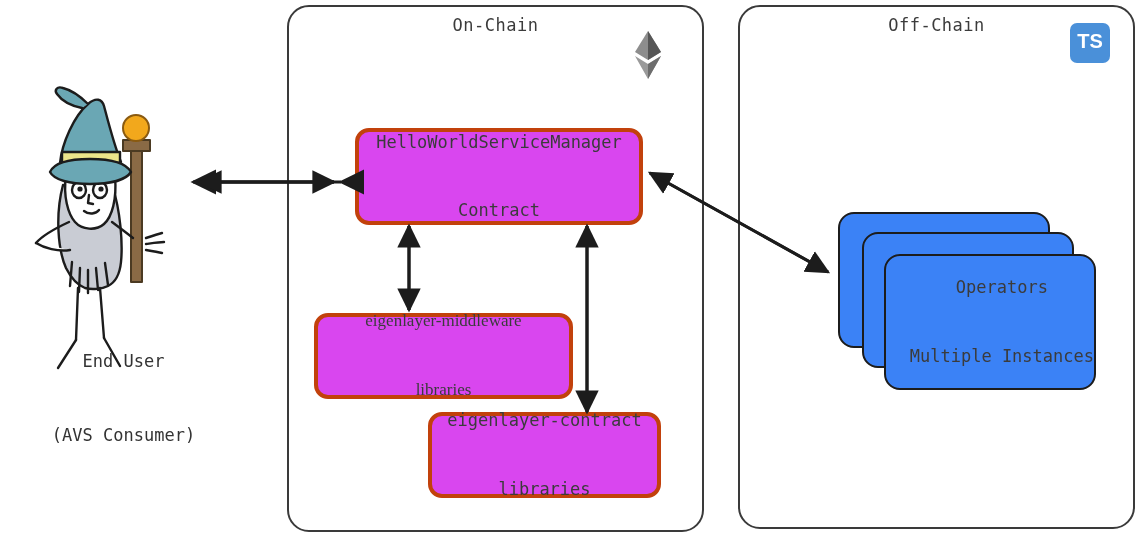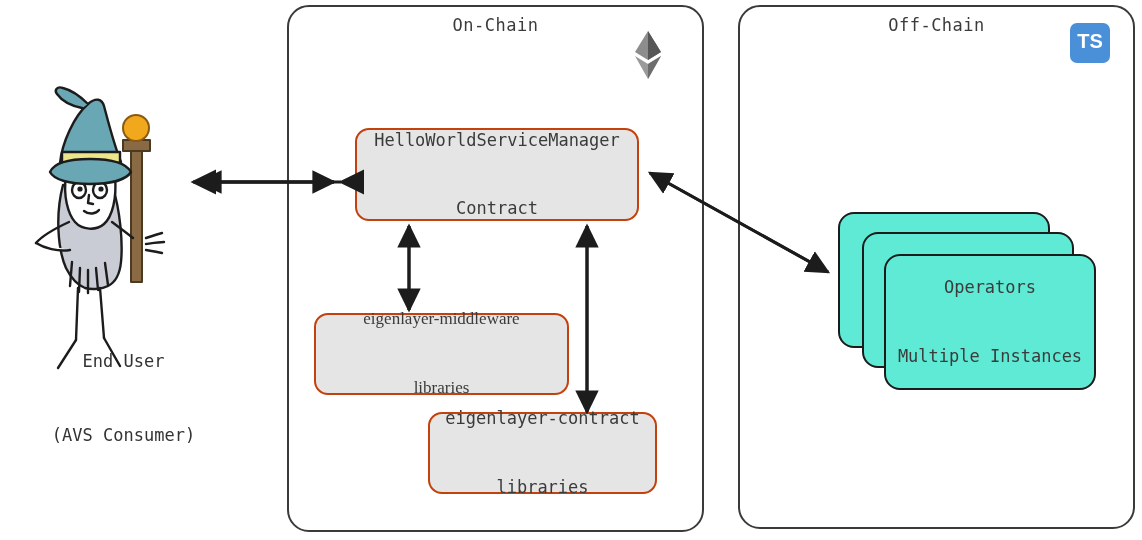--- a/index.html
+++ b/index.html
@@ -4,25 +4,25 @@
 <style>
   html,body{margin:0;padding:0;background:#ffffff;}
   body{width:1142px;height:540px;overflow:hidden;
        font-family:"DejaVu Sans Mono","Liberation Mono",monospace;}
   #stage{position:relative;width:1142px;height:540px;background:#fff;}
 
   .container-box{position:absolute;border:2px solid #3a3a3a;border-radius:22px;background:#fff;}
   .container-title{position:absolute;top:8px;left:0;right:0;text-align:center;
       font-size:17px;color:#3b3b3b;letter-spacing:.5px;}
 
-  .node{position:absolute;border:2px solid #c2410c;border-radius:14px;background:#e5e5e5;
+  .node{position:absolute;border:4px solid #c2410c;border-radius:14px;background:#d946ef;
       display:flex;align-items:center;justify-content:center;text-align:center;
       font-size:17px;color:#3b3b3b;line-height:1.35;white-space:pre;}
 
-  .stackcard{position:absolute;border:2.5px solid #1c1c1c;border-radius:16px;background:#5eead4;}
+  .stackcard{position:absolute;border:2.5px solid #1c1c1c;border-radius:16px;background:#3b82f6;justify-content:flex-end;}
 
   .caption{position:absolute;text-align:center;font-size:17px;color:#333;
       line-height:1.45;white-space:pre;margin-left:16px;}
 
   svg.layer{position:absolute;left:0;top:0;width:1142px;height:540px;overflow:visible;}
   .ts-badge{position:absolute;border-radius:7px;display:flex;align-items:flex-end;
       justify-content:center;color:#fff;font-weight:bold;font-size:20px;
       font-family:"Liberation Sans",sans-serif;padding-bottom:10px;box-sizing:border-box;}
 </style>
 </head>

